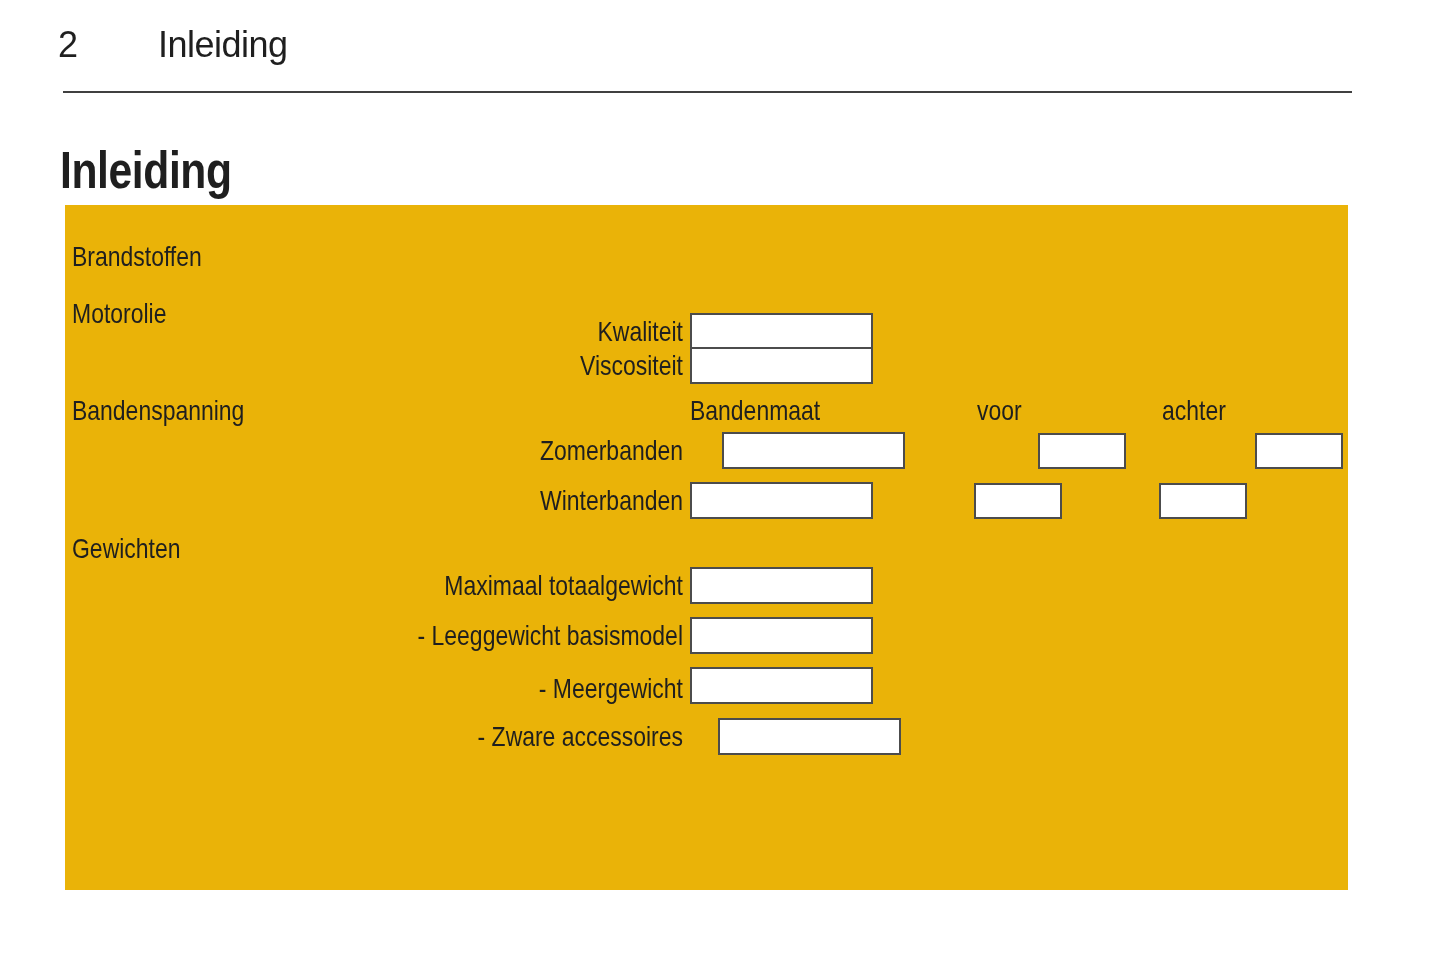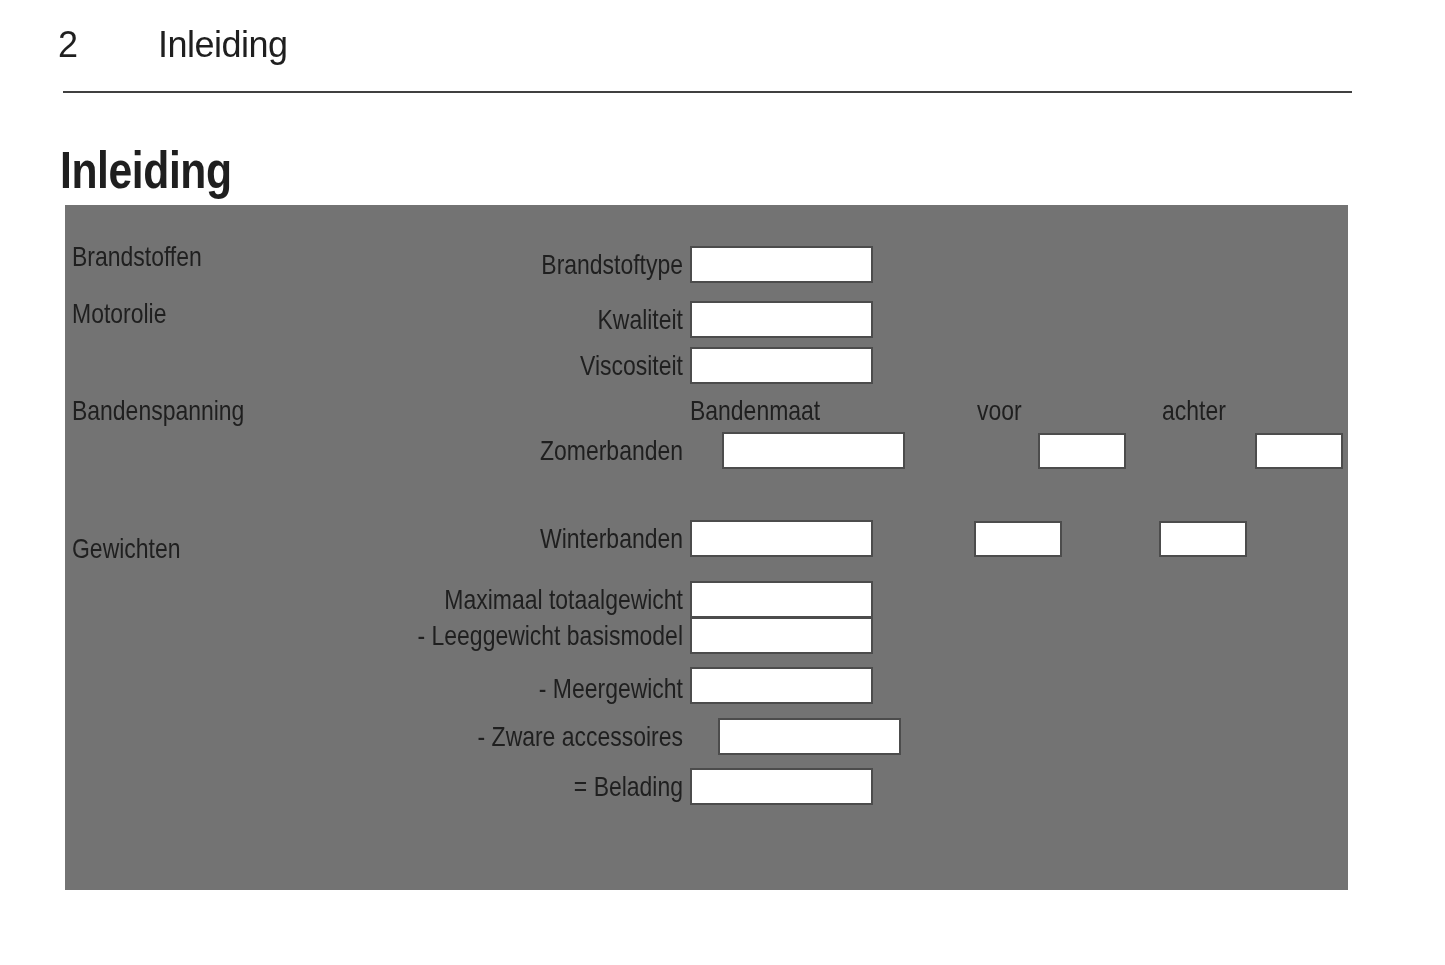--- a/index.html
+++ b/index.html
@@ -58,21 +58,21 @@
     transform-origin: 0 50%;
     white-space: nowrap;
   }
   
   .panel {
     position: absolute;
     left: 65px;
     top: 205px;
     width: 1283px;
     height: 685px;
-    background: #737373;
+    background: #eab308;
   }
   .sec-label {
     position: absolute;
     left: 7px;
     font-size: 28px;
     line-height: 30px;
     transform: scaleX(0.82);
     transform-origin: 0 50%;
     white-space: nowrap;
   }
@@ -95,25 +95,25 @@
   .col-achter     { left: 1097px; }
 
   .row {
     position: absolute;
     left: 0;
     height: 37px;
     display: flex;
     align-items: center;
   }
   .row-1  { top: 41px; }
-  .row-2  { top: 96px; }
+  .row-2  { top: 108px; }
   .row-3  { top: 142px; justify-content: center; }
   .row-4  { top: 227px; gap: 32px; }
-  .row-5  { top: 277px; margin-top: 38px; }
-  .row-6  { top: 376px; }
+  .row-5  { top: 277px; }
+  .row-6  { top: 362px; }
   .row-7  { top: 412px; justify-content: space-between; }
   .row-8  { top: 462px; align-items: flex-end; }
   .row-9  { top: 513px; gap: 28px; }
   .row-10 { top: 563px; }
 
   .flabel {
     width: 618px;
     text-align: right;
     font-size: 28px;
     line-height: 30px;
@@ -157,24 +157,20 @@
 
   <h1 class="page-title">Inleiding</h1>
 
   <div class="panel">
 
     <div class="sec-label sec-brandstoffen">Brandstoffen</div>
     <div class="sec-label sec-motorolie">Motorolie</div>
     <div class="sec-label sec-bandenspanning">Bandenspanning</div>
     <div class="sec-label sec-gewichten">Gewichten</div>
 
-    <div class="row row-1">
-      <div class="flabel">Brandstoftype</div>
-      <input type="text" class="box" value="" style="">
-    </div>
 
     <div class="row row-2">
       <div class="flabel">Kwaliteit</div>
       <input type="text" class="box" value="" style="">
     </div>
 
     <div class="row row-3">
       <div class="flabel">Viscositeit</div>
       <input type="text" class="box" value="" style="">
     </div>
@@ -210,19 +206,15 @@
     <div class="row row-8">
       <div class="flabel">- Meergewicht</div>
       <input type="text" class="box" value="" style="">
     </div>
 
     <div class="row row-9">
       <div class="flabel">- Zware accessoires</div>
       <input type="text" class="box" value="" style="">
     </div>
 
-    <div class="row row-10">
-      <div class="flabel">= Belading</div>
-      <input type="text" class="box" value="" style="">
-    </div>
 
   </div>
 </div>
 
 </body></html>

